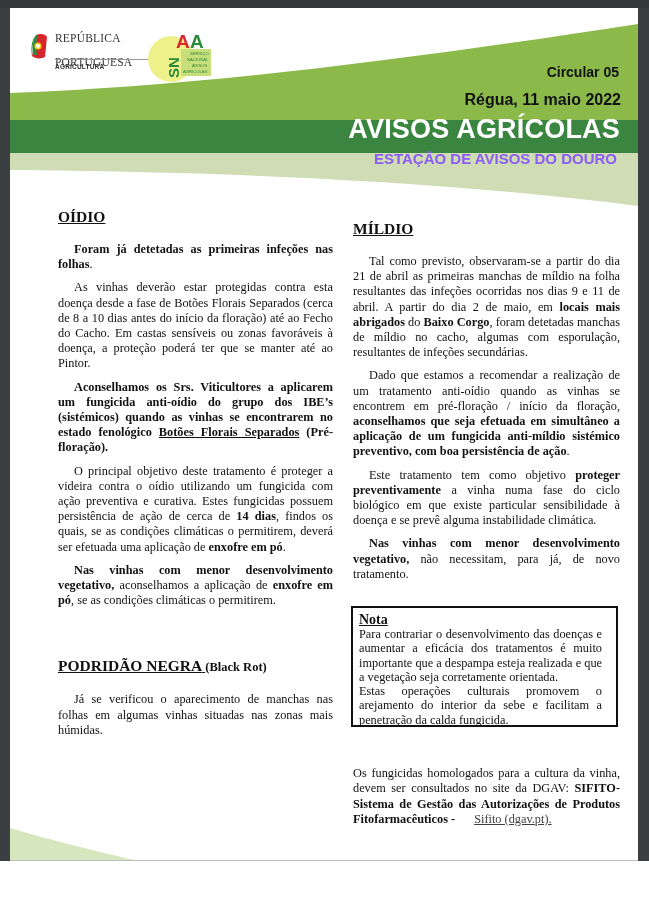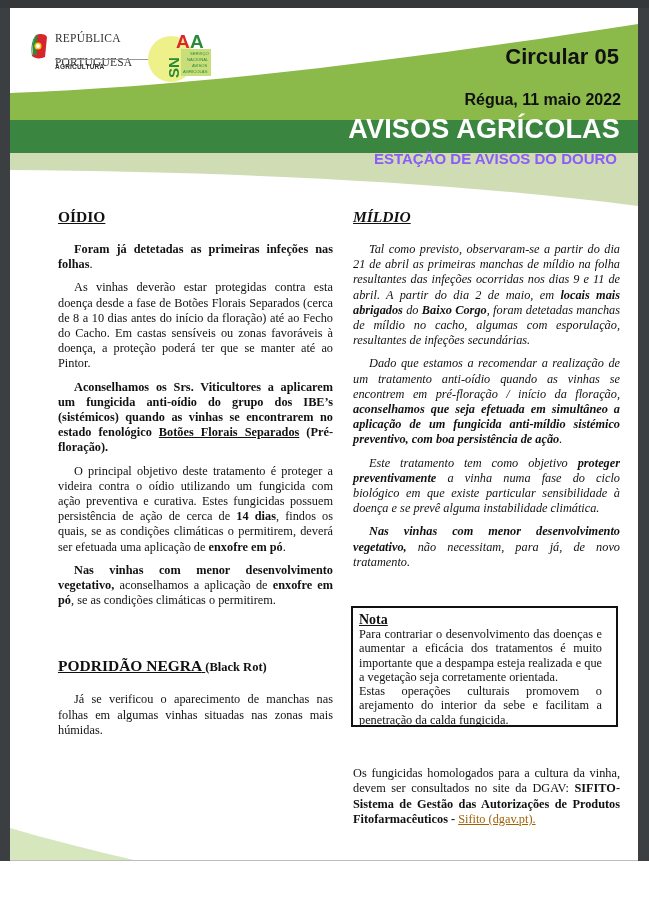--- a/index.html
+++ b/index.html
@@ -19,35 +19,35 @@
   .rp-flag { position: absolute; left: 0; top: 9px; width: 18px; height: 27px; }
   .rp-text1, .rp-text2 { position: absolute; left: 25px; font-family: "Liberation Serif", serif; font-size: 11.5px; color: #333; letter-spacing: 0.2px; line-height: 12px; }
   .rp-text1 { top: 8px; }
   .rp-text2 { top: 32px; }
   .rp-line { position: absolute; left: 25px; top: 35px; width: 98px; height: 1px; background: #999; }
   .rp-text3 { position: absolute; left: 25px; top: 39px; font-family: "Liberation Sans", sans-serif; font-size: 6.5px; font-weight: bold; color: #333; letter-spacing: 0.2px; }
 
   .snaa-logo { position: absolute; left: 135px; top: 20px; width: 72px; height: 54px; }
 
   
-  .circ-title { position: absolute; right: 19px; top: 36px; font-family: "Liberation Sans", sans-serif; font-weight: bold; font-size: 22px; color: #111; }
+  .circ-title { position: absolute; right: 19px; top: 56px; font-family: "Liberation Sans", sans-serif; font-weight: bold; font-size: 14px; color: #111; }
   .circ-date { position: absolute; right: 17px; top: 83px; font-family: "Liberation Sans", sans-serif; font-weight: bold; font-size: 16px; color: #111; }
   .avisos { position: absolute; right: 18px; top: 106px; font-family: "Liberation Sans", sans-serif; font-weight: bold; font-size: 27px; color: #ffffff; letter-spacing: 0.2px; }
   .estacao { position: absolute; right: 21px; top: 142px; font-family: "Liberation Sans", sans-serif; font-weight: bold; font-size: 15px; color: #8b5cf6; }
 
   
   .col { position: absolute; font-size: 12.3px; line-height: 15.2px; text-align: justify; }
   .col-left { left: 48px; top: 199px; width: 275px; }
-  .col-right { left: 343px; top: 199px; width: 267px; font-style: italic; }
+  .col-right { left: 343px; top: 211px; width: 267px; }
   .col p { text-indent: 16px; margin-bottom: 8px; }
   .h { font-weight: bold; font-size: 15.5px; text-decoration: underline; line-height: 20px; margin-bottom: 15px; }
   .h small { font-size: 12.5px; text-decoration: none; display: inline-block; }
   b { font-weight: bold; }
   u { text-decoration: underline; }
-  .link { color: #a16207; text-decoration: underline; }
+  .link { color: #404040; text-decoration: underline; margin-left: 16px; }
 
   .nota { position: absolute; left: 341px; top: 598px; width: 267px; height: 121px; border: 2px solid #111; padding: 4px 14px 0 6px; font-size: 12.3px; line-height: 14.3px; text-align: justify; }
   .nota .nota-title { font-weight: bold; font-size: 14px; text-decoration: underline; line-height: 15px; }
 
   .fung { position: absolute; left: 343px; top: 758px; width: 267px; font-size: 12.3px; line-height: 15.3px; text-align: justify; }
 
   .spacer-podr { height: 40px; }
 </style>
 </head>
 <body>

